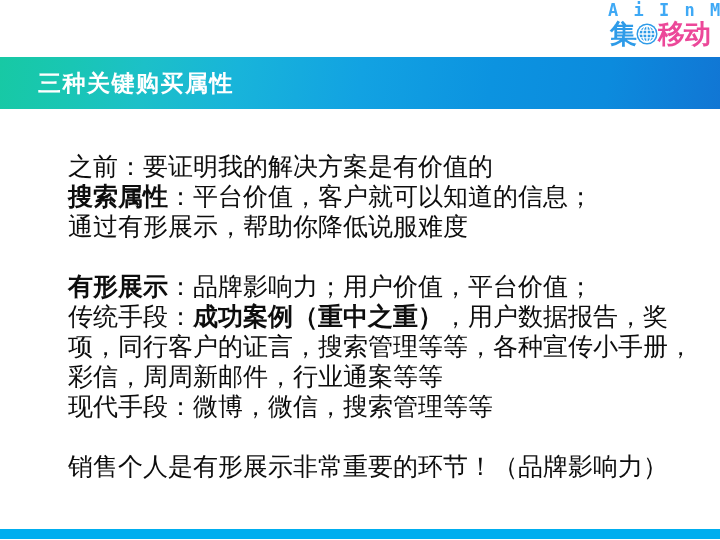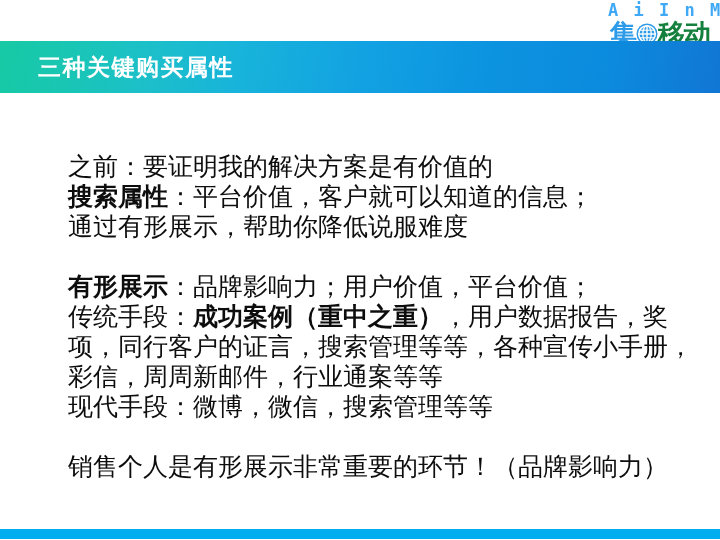--- a/index.html
+++ b/index.html
@@ -68,21 +68,21 @@
     height: 24px;
     flex: 0 0 24px;
     margin: 0 -1px;
   }
   #logo .logo-mark svg { display:block; }
 
   
   #title-band {
     position: absolute;
     left: 0;
-    top: 41px;
+    top: 57px;
     width: 720px;
     height: 52px;
     background: linear-gradient(100deg,
                 #17C9A4 0%,
                 #19C6B4 10%,
                 #1CC0C8 20%,
                 #18B4DA 33%,
                 #12A2E2 50%,
                 #0C93E0 68%,
                 #0C8BDD 84%,
@@ -145,21 +145,21 @@
         <svg width="24" height="24" viewBox="0 0 24 24" aria-hidden="true">
           <circle cx="12" cy="12" r="10.5" fill="#2E9BE8"></circle>
           <circle cx="12" cy="12" r="8.3" fill="none" stroke="#FFFFFF" stroke-width="1.5"></circle>
           <line x1="12" y1="3.7" x2="12" y2="20.3" stroke="#FFFFFF" stroke-width="1.4"></line>
           <line x1="3.7" y1="12" x2="20.3" y2="12" stroke="#FFFFFF" stroke-width="1.4"></line>
           <ellipse cx="12" cy="12" rx="4.2" ry="8.3" fill="none" stroke="#FFFFFF" stroke-width="1.2"></ellipse>
           <path d="M4.6 8.2 H19.4" stroke="#FFFFFF" stroke-width="1.1" fill="none"></path>
           <path d="M4.6 15.8 H19.4" stroke="#FFFFFF" stroke-width="1.1" fill="none"></path>
         </svg>
       </span>
-      <span class="logo-cn-char" style="color: #15803d;">移动</span>
+      <span class="logo-cn-char" style="color: #ec4899;">移动</span>
     </div>
   </div>
 
   <div id="title-band">
     <div id="title-text" style="color: rgb(255, 255, 255);">三种关键购买属性</div>
   </div>
 
   <div id="body-block">
       <div class="body-line"><span>之前：要证明我的解决方案是有价值的</span></div>
       <div class="body-line"><b>搜索属性</b><span>：平台价值，客户就可以知道的信息；</span></div>

